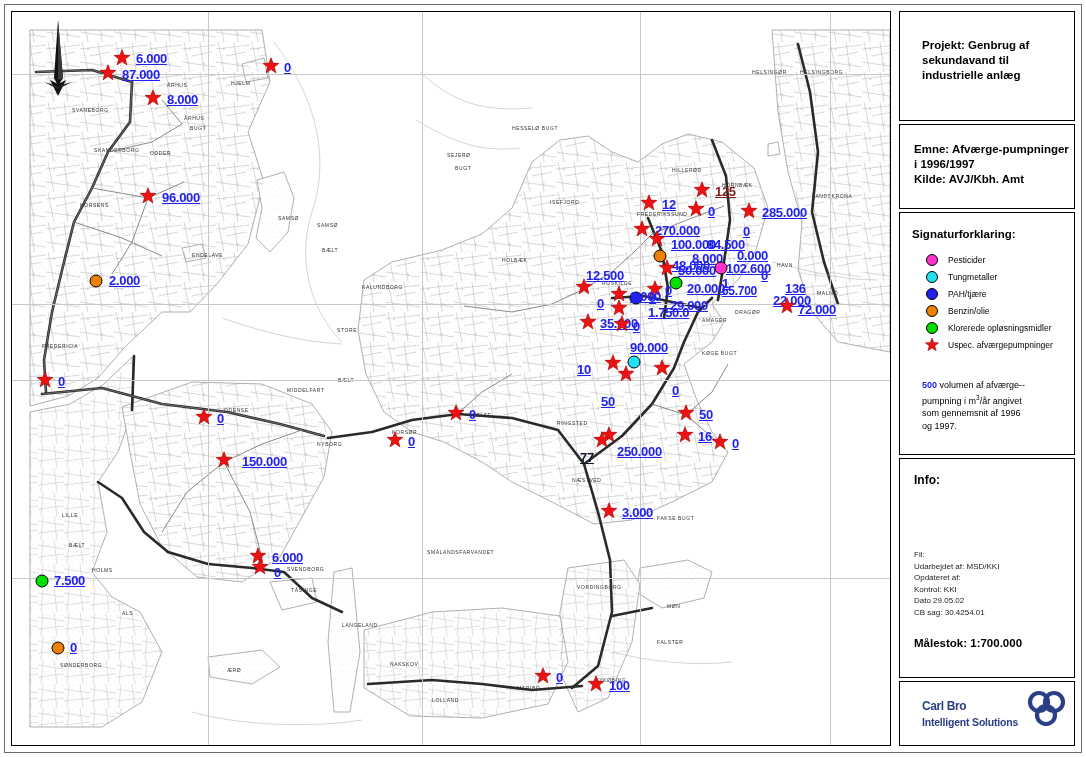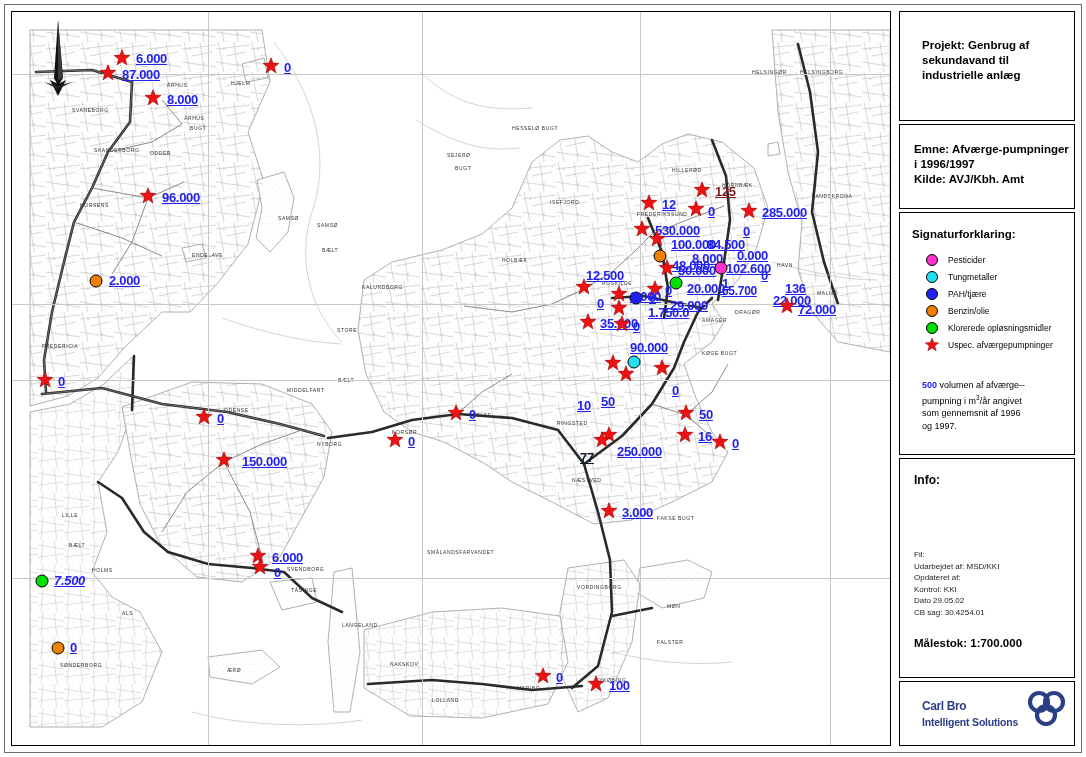--- a/index.html
+++ b/index.html
@@ -337,21 +337,21 @@
               <polygon points="8.50,0.00 10.60,5.61 16.58,5.87 11.90,9.60 13.50,15.38 8.50,12.07 3.50,15.38 5.10,9.60 0.42,5.87 6.40,5.61" fill="#ee1111" stroke="#8a0000" stroke-width="0.5"></polygon>
             </svg></div>
           <div class="lbl" style="left: 260px; top: 539px; font-size: 13px; color: rgb(34, 34, 238);">6.000</div>
           <div class="mk" style="left: 248px; top: 557px;"><svg width="17" height="17" viewBox="0 0 17 17" xmlns="http://www.w3.org/2000/svg">
               <polygon points="8.50,0.00 10.60,5.61 16.58,5.87 11.90,9.60 13.50,15.38 8.50,12.07 3.50,15.38 5.10,9.60 0.42,5.87 6.40,5.61" fill="#ee1111" stroke="#8a0000" stroke-width="0.5"></polygon>
             </svg></div>
           <div class="lbl" style="left: 262px; top: 554px; font-size: 13px; color: rgb(34, 34, 238);">0</div>
           <div class="mk" style="left: 30px; top: 569px;">
             <div class="dot" style="width: 13px; height: 13px; background: rgb(0, 224, 0);"></div>
           </div>
-          <div class="lbl" style="left: 42px; top: 562px; font-size: 13px; color: rgb(34, 34, 238); font-style: italic;">7.500</div>
+          <div class="lbl" style="left: 42px; top: 562px; font-size: 13px; color: rgb(34, 34, 238);">7.500</div>
           <div class="mk" style="left: 46px; top: 636px;">
             <div class="dot" style="width: 13px; height: 13px; background: rgb(240, 128, 0);"></div>
           </div>
           <div class="lbl" style="left: 58px; top: 629px; font-size: 13px; color: rgb(34, 34, 238);">0</div>
           <div class="mk" style="left: 444px; top: 403px;"><svg width="17" height="17" viewBox="0 0 17 17" xmlns="http://www.w3.org/2000/svg">
               <polygon points="8.50,0.00 10.60,5.61 16.58,5.87 11.90,9.60 13.50,15.38 8.50,12.07 3.50,15.38 5.10,9.60 0.42,5.87 6.40,5.61" fill="#ee1111" stroke="#8a0000" stroke-width="0.5"></polygon>
             </svg></div>
           <div class="lbl" style="left: 457px; top: 396px; font-size: 13px; color: rgb(34, 34, 238);">0</div>
           <div class="mk" style="left: 383px; top: 430px;"><svg width="17" height="17" viewBox="0 0 17 17" xmlns="http://www.w3.org/2000/svg">
               <polygon points="8.50,0.00 10.60,5.61 16.58,5.87 11.90,9.60 13.50,15.38 8.50,12.07 3.50,15.38 5.10,9.60 0.42,5.87 6.40,5.61" fill="#ee1111" stroke="#8a0000" stroke-width="0.5"></polygon>
@@ -374,21 +374,21 @@
             </svg></div>
           <div class="lbl" style="left: 605px; top: 433px; font-size: 13px; color: rgb(34, 34, 238);">250.000</div>
           <div class="mk" style="left: 590px; top: 430px;"><svg width="17" height="17" viewBox="0 0 17 17" xmlns="http://www.w3.org/2000/svg">
               <polygon points="8.50,0.00 10.60,5.61 16.58,5.87 11.90,9.60 13.50,15.38 8.50,12.07 3.50,15.38 5.10,9.60 0.42,5.87 6.40,5.61" fill="#ee1111" stroke="#8a0000" stroke-width="0.5"></polygon>
             </svg></div>
           <div class="lbl" style="left: 568px; top: 439px; font-size: 13px; color: #0f172a;">77</div>
           <div class="lbl" style="left: 589px; top: 383px; font-size: 13px; color: rgb(34, 34, 238);">50</div>
           <div class="mk" style="left: 601px; top: 353px;"><svg width="17" height="17" viewBox="0 0 17 17" xmlns="http://www.w3.org/2000/svg">
               <polygon points="8.50,0.00 10.60,5.61 16.58,5.87 11.90,9.60 13.50,15.38 8.50,12.07 3.50,15.38 5.10,9.60 0.42,5.87 6.40,5.61" fill="#ee1111" stroke="#8a0000" stroke-width="0.5"></polygon>
             </svg></div>
-          <div class="lbl" style="left: 565px; top: 351px; font-size: 13px; color: rgb(34, 34, 238); margin-top: 36px;">10</div>
+          <div class="lbl" style="left: 565px; top: 351px; font-size: 13px; color: rgb(34, 34, 238);">10</div>
           <div class="mk" style="left: 614px; top: 364px;"><svg width="17" height="17" viewBox="0 0 17 17" xmlns="http://www.w3.org/2000/svg">
               <polygon points="8.50,0.00 10.60,5.61 16.58,5.87 11.90,9.60 13.50,15.38 8.50,12.07 3.50,15.38 5.10,9.60 0.42,5.87 6.40,5.61" fill="#ee1111" stroke="#8a0000" stroke-width="0.5"></polygon>
             </svg></div>
           <div class="mk" style="left: 622px; top: 350px;">
             <div class="dot" style="width: 13px; height: 13px; background: rgb(34, 224, 240);"></div>
           </div>
           <div class="lbl" style="left: 618px; top: 329px; font-size: 13px; color: rgb(34, 34, 238);">90.000</div>
           <div class="mk" style="left: 650px; top: 358px;"><svg width="17" height="17" viewBox="0 0 17 17" xmlns="http://www.w3.org/2000/svg">
               <polygon points="8.50,0.00 10.60,5.61 16.58,5.87 11.90,9.60 13.50,15.38 8.50,12.07 3.50,15.38 5.10,9.60 0.42,5.87 6.40,5.61" fill="#ee1111" stroke="#8a0000" stroke-width="0.5"></polygon>
             </svg></div>
@@ -422,21 +422,21 @@
               <polygon points="8.50,0.00 10.60,5.61 16.58,5.87 11.90,9.60 13.50,15.38 8.50,12.07 3.50,15.38 5.10,9.60 0.42,5.87 6.40,5.61" fill="#ee1111" stroke="#8a0000" stroke-width="0.5"></polygon>
             </svg></div>
           <div class="lbl" style="left: 653px; top: 272px; font-size: 13px; color: rgb(34, 34, 238);">0</div>
           <div class="mk" style="left: 637px; top: 193px;"><svg width="17" height="17" viewBox="0 0 17 17" xmlns="http://www.w3.org/2000/svg">
               <polygon points="8.50,0.00 10.60,5.61 16.58,5.87 11.90,9.60 13.50,15.38 8.50,12.07 3.50,15.38 5.10,9.60 0.42,5.87 6.40,5.61" fill="#ee1111" stroke="#8a0000" stroke-width="0.5"></polygon>
             </svg></div>
           <div class="lbl" style="left: 650px; top: 186px; font-size: 13px; color: rgb(34, 34, 238);">12</div>
           <div class="mk" style="left: 630px; top: 219px;"><svg width="17" height="17" viewBox="0 0 17 17" xmlns="http://www.w3.org/2000/svg">
               <polygon points="8.50,0.00 10.60,5.61 16.58,5.87 11.90,9.60 13.50,15.38 8.50,12.07 3.50,15.38 5.10,9.60 0.42,5.87 6.40,5.61" fill="#ee1111" stroke="#8a0000" stroke-width="0.5"></polygon>
             </svg></div>
-          <div class="lbl" style="left: 643px; top: 212px; font-size: 13px; color: rgb(34, 34, 238);">530.000</div>
+          <div class="lbl" style="left: 643px; top: 212px; font-size: 13px; color: rgb(34, 34, 238);">270.000</div>
           <div class="mk" style="left: 690px; top: 180px;"><svg width="17" height="17" viewBox="0 0 17 17" xmlns="http://www.w3.org/2000/svg">
               <polygon points="8.50,0.00 10.60,5.61 16.58,5.87 11.90,9.60 13.50,15.38 8.50,12.07 3.50,15.38 5.10,9.60 0.42,5.87 6.40,5.61" fill="#ee1111" stroke="#8a0000" stroke-width="0.5"></polygon>
             </svg></div>
           <div class="lbl" style="left: 703px; top: 173px; font-size: 13px; color: #7f1d1d;">125</div>
           <div class="mk" style="left: 684px; top: 199px;"><svg width="17" height="17" viewBox="0 0 17 17" xmlns="http://www.w3.org/2000/svg">
               <polygon points="8.50,0.00 10.60,5.61 16.58,5.87 11.90,9.60 13.50,15.38 8.50,12.07 3.50,15.38 5.10,9.60 0.42,5.87 6.40,5.61" fill="#ee1111" stroke="#8a0000" stroke-width="0.5"></polygon>
             </svg></div>
           <div class="lbl" style="left: 696px; top: 193px; font-size: 13px; color: rgb(34, 34, 238);">0</div>
           <div class="mk" style="left: 737px; top: 201px;"><svg width="17" height="17" viewBox="0 0 17 17" xmlns="http://www.w3.org/2000/svg">
               <polygon points="8.50,0.00 10.60,5.61 16.58,5.87 11.90,9.60 13.50,15.38 8.50,12.07 3.50,15.38 5.10,9.60 0.42,5.87 6.40,5.61" fill="#ee1111" stroke="#8a0000" stroke-width="0.5"></polygon>

